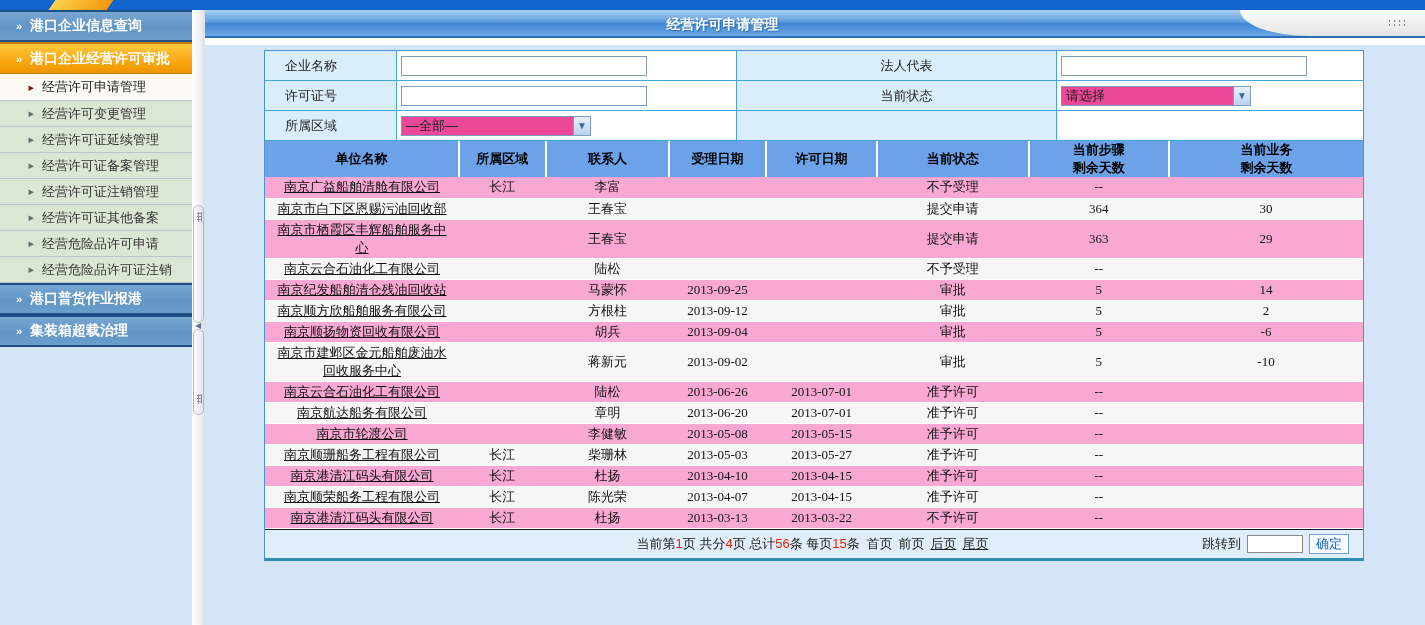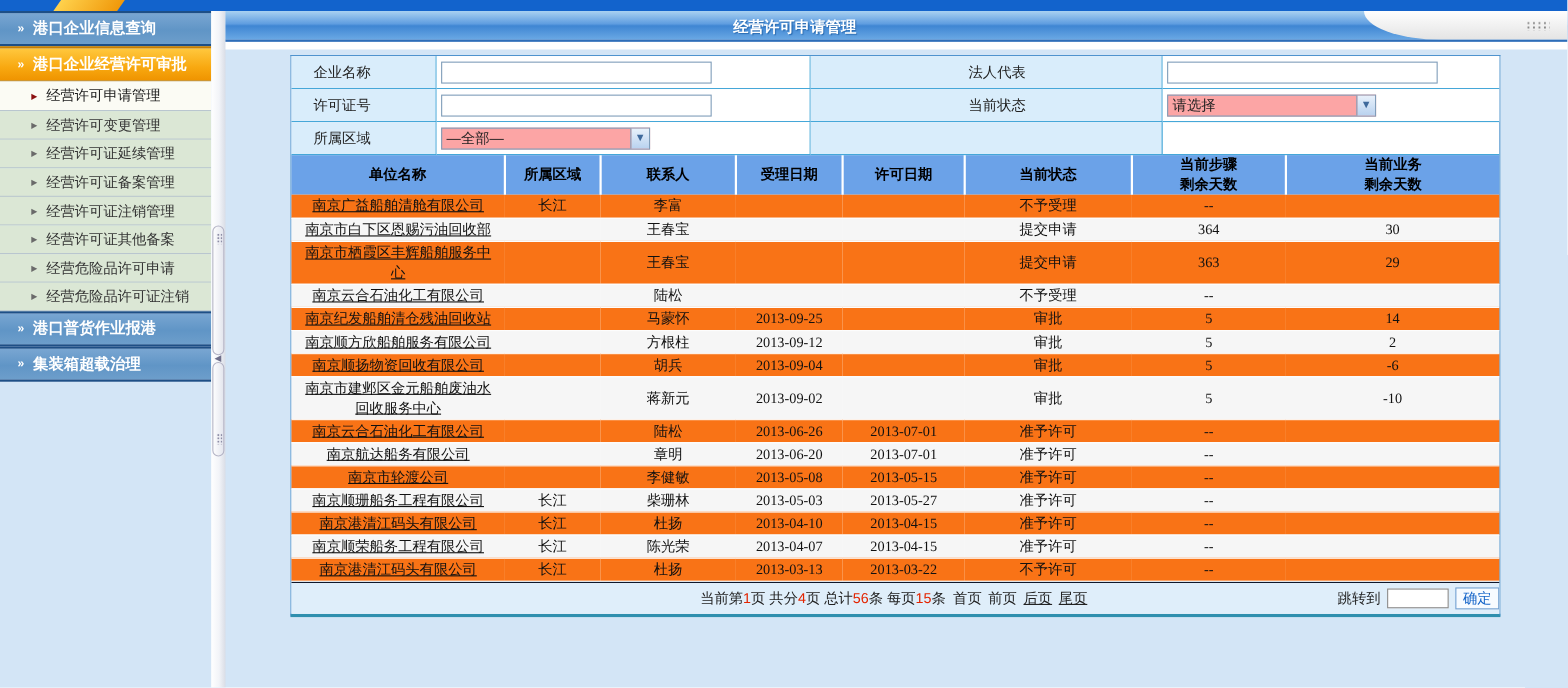--- a/index.html
+++ b/index.html
@@ -66,54 +66,54 @@
       background:#ddeefb; border-bottom:1px solid #45a7d8; color:#111; }
   .qgrid { display:grid; grid-template-columns:132px 340px 320px 306px; }
   .qcell { border-bottom:1px solid #45a7d8; border-right:1px solid #45a7d8; height:30px;
       display:flex; align-items:center; }
   .qcell.last { border-right:none; }
   .qlabel { background:#d9edfb; padding-left:20px; }
   .qlabel-c { background:#d9edfb; justify-content:center; }
   .qinput { background:#fff; padding-left:4px; }
   .qempty-blue { background:#d9edfb; }
   .text-input { width:246px; height:20px; border:1px solid #7f9db9; background:#fff; }
-  .fake-select { width:190px; height:20px; border:1px solid #7f9db9; background:#fca5a5;
+  .fake-select { width:190px; height:20px; border:1px solid #7f9db9; background:#ec4899;
       display:flex; align-items:center; justify-content:space-between; cursor:pointer; }
   .fake-select .sel-text { padding-left:4px; color:#222; }
   .sel-arrow { width:17px; height:18px; background:linear-gradient(180deg,#e8f1fb,#b9d2ef);
       border-left:1px solid #7f9db9; color:#3f6a9c; font-size:10px; text-align:center; line-height:18px; }
   .btn-row { height:26px; background:#ddeefb; display:flex; align-items:center; justify-content:center; gap:14px; }
   .pill-btn { display:inline-flex; align-items:center; height:19px; border:1px solid #3a6ea5;
       border-radius:9px; overflow:hidden; background:linear-gradient(180deg,#ffffff,#dfe9f5); cursor:pointer; }
   .pill-cap { width:20px; height:19px; background:linear-gradient(180deg,#8fd6d4,#2f9a9a); border-right:1px solid #3a6ea5; }
   .pill-label { padding:0 16px; color:#1464c8; font-weight:bold; font-size:13px; line-height:17px; }
 
   
   table.results { width:100%; border-collapse:collapse; table-layout:fixed; }
   table.results th { background:#6ba2e8; color:#000; font-weight:bold; font-size:13px;
       height:36px; border-right:2px solid #fff; vertical-align:middle; padding:0; }
   table.results th:last-child { border-right:none; }
   table.results td { text-align:center; font-size:13px; color:#111; padding:1px 2px; vertical-align:middle; }
-  tr.odd  { background:#f97316; }
+  tr.odd  { background:#f9a8d4; }
   tr.even { background:#f6f6f6; }
   table.results tbody tr { height:21px; border-bottom:1px solid #fdfdfd; }
   td.col-name a { color:#111; text-decoration:underline; cursor:pointer; display:inline-block; max-width:170px; }
   td.col-accepted, td.col-licensed, td.col-step, td.col-biz {
       font-family:"Liberation Serif","DejaVu Serif",serif; font-size:13.5px; }
   .col-name { width:192px; } .col-region { width:86px; } .col-contact { width:122px; }
   .col-accepted { width:96px; } .col-licensed { width:110px; } .col-status { width:150px; }
   .col-step { width:139px; } .col-biz { width:192px; }
 
   
   .pager { height:29px; background:#dfeefa; border-top:1px solid #0f172a;
       display:flex; align-items:center; justify-content:center; position:relative; white-space:pre; }
   .pager .red { color:#e32400; }
   .pager a { color:#222; margin:0 3px; cursor:pointer; text-decoration:none; }
   .pager a.u { text-decoration:underline; }
-  .jump { position:absolute; right:0; display:flex; align-items:center; gap:6px; white-space:normal; }
+  .jump { position:absolute; right:14px; display:flex; align-items:center; gap:6px; white-space:normal; }
   .jump-input { width:56px; height:18px; border:1px solid #8a8a8a; background:#fff; }
   .confirm-btn { height:20px; padding:0 6px; background:#f7fbff; border:1px solid #6f9fd0;
       color:#1464c8; font-size:13px; cursor:pointer; line-height:18px; }
 </style>
 </head>
 <body>
 
 <div class="topbar">
   <div class="orange-swoosh"></div>
 </div>

